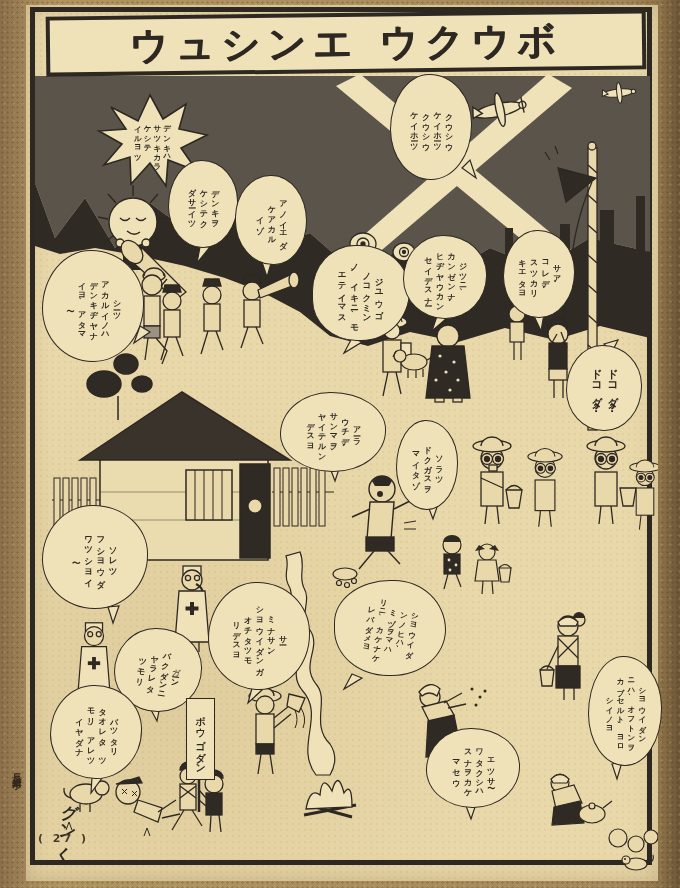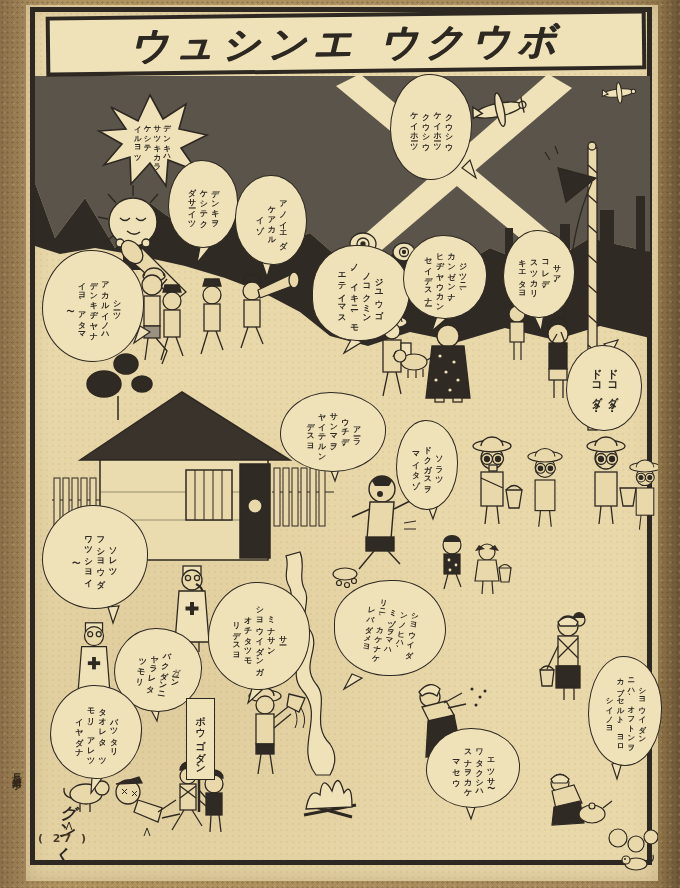--- a/index.html
+++ b/index.html
@@ -13,21 +13,21 @@
       radial-gradient(rgba(60,40,15,.18) 1px,transparent 1.4px),
       radial-gradient(rgba(255,240,200,.12) 1px,transparent 1.4px),
       linear-gradient(90deg,#8a6f49 0,#a5895c 30px,#b0945f 60px,#a5895c 620px,#8f7449 660px,#6b5436 680px);
     background-size:5px 5px,9px 9px,100% 100%;}
   #paper{position:absolute;left:26px;top:5px;width:632px;height:876px;
     background:
       radial-gradient(rgba(120,90,40,.07) 1px,transparent 1.3px),
       radial-gradient(circle at 20% 80%,rgba(130,100,50,.10),transparent 40%),
       var(--paper);
     background-size:6px 6px,100% 100%;
-    box-shadow:inset 0 0 24px rgba(90,60,20,.25);font-style:italic;}
+    box-shadow:inset 0 0 24px rgba(90,60,20,.25);}
   #frame{position:absolute;left:4px;top:2px;width:612px;height:848px;border:5px solid var(--ink);}
   svg{position:absolute;left:0;top:0;}
   .banner{position:absolute;left:20px;top:8px;width:600px;height:60px;background:var(--ink);
     transform:rotate(-.7deg);padding:4px;box-sizing:border-box;}
   .banner-inner{width:100%;height:100%;background:var(--paper-hi);display:flex;align-items:center;justify-content:center;}
   .title{font-size:38px;font-weight:800;letter-spacing:7px;color:var(--ink);white-space:nowrap;
     text-shadow:1px 0 var(--ink);}
   .bubble{position:absolute;background:var(--paper-hi);border:1.7px solid var(--ink);
     border-radius:48% 52% 50% 50% / 53% 47% 52% 48%;
     display:flex;align-items:center;justify-content:center;text-align:center;box-sizing:border-box;z-index:5;}

